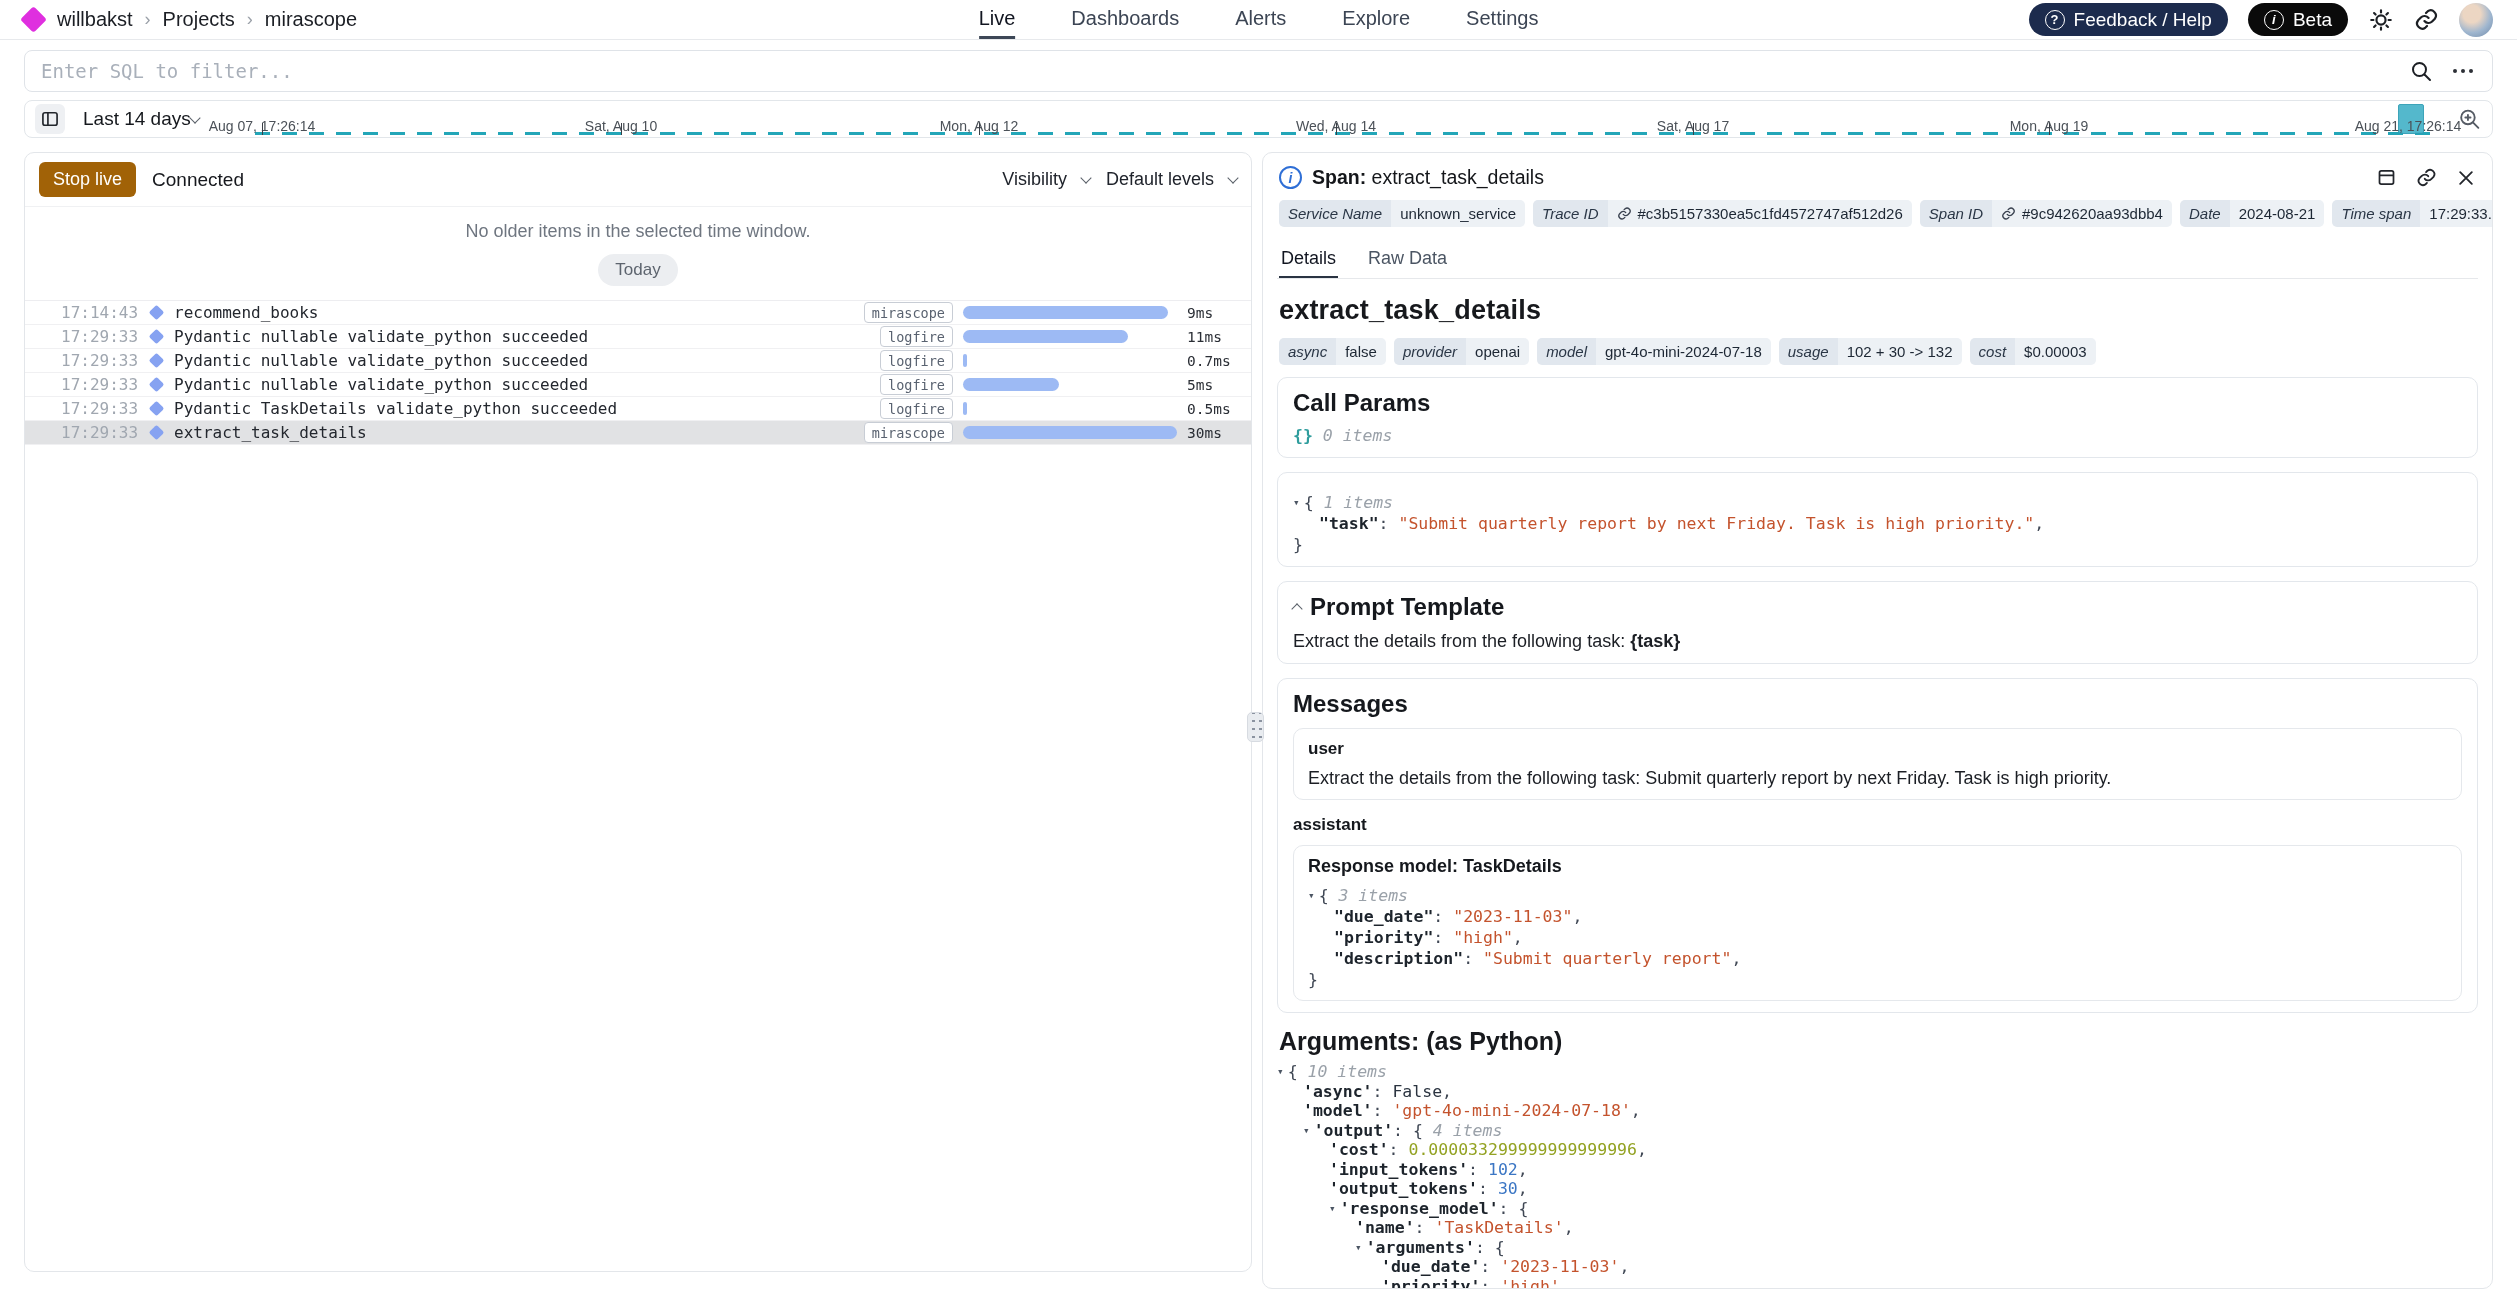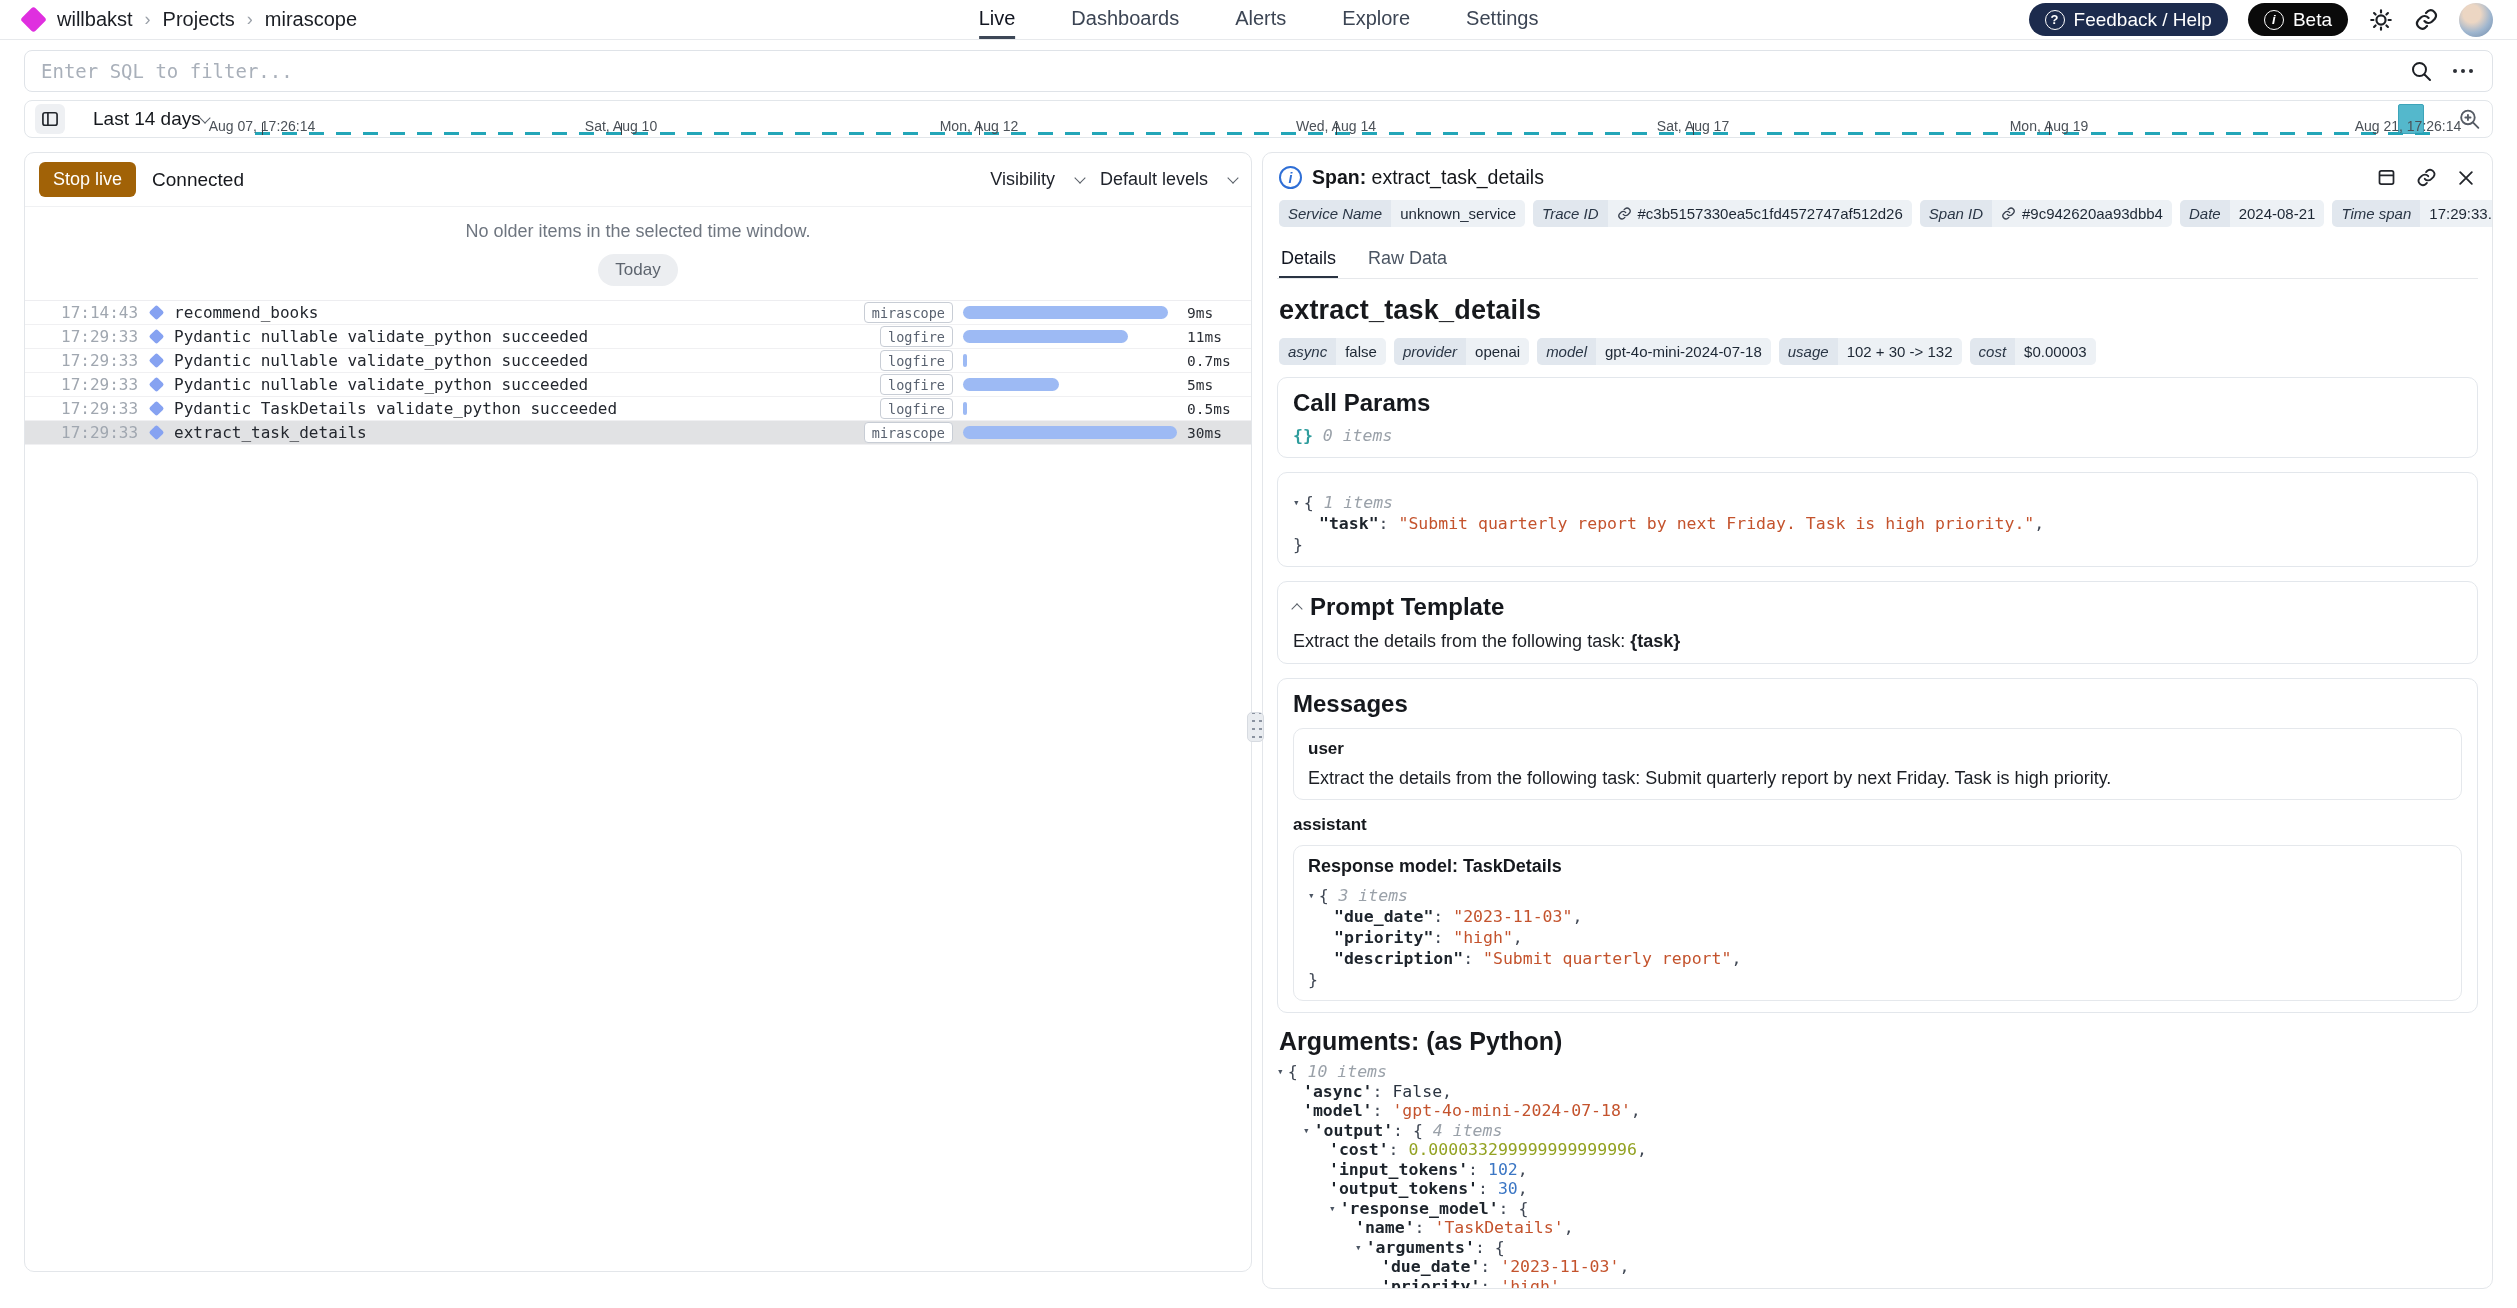--- a/index.html
+++ b/index.html
@@ -32,21 +32,21 @@
   .sqlbar{margin:10px 24px 0;position:relative}
   .sqlbar input{width:100%;height:42px;border:1px solid #dfe3e8;border-radius:8px;padding:0 100px 0 16px;font-family:"DejaVu Sans Mono",monospace;font-size:19px;color:#333;outline:none;background:#fff}
   .sqlbar input::placeholder{color:#a9b0ba}
   .sql-ics{position:absolute;right:16px;top:0;height:42px;display:flex;align-items:center;gap:20px}
   .dots{width:24px;height:6px;position:relative}
   .dots::before{content:"";position:absolute;left:0;top:1px;width:4px;height:4px;border-radius:50%;background:#2c3036;box-shadow:8px 0 0 #2c3036,16px 0 0 #2c3036}
 
   
   .timebar{margin:8px 24px 0;height:38px;border:1px solid #e2e6ea;border-radius:8px;position:relative;display:flex;align-items:center;padding:0 10px;background:#fff}
   .tb-toggle{width:30px;height:30px;background:#eef0f3;border-radius:6px;display:flex;align-items:center;justify-content:center;cursor:pointer}
-  .tb-range{margin-left:28px;display:flex;align-items:center;gap:0;font-size:19px;color:#15181d;cursor:pointer}
+  .tb-range{margin-left:18px;display:flex;align-items:center;gap:0;font-size:19px;color:#15181d;cursor:pointer}
   .cv{width:8px;height:8px;border-right:1.6px solid #5a6069;border-bottom:1.6px solid #5a6069;transform:rotate(45deg);margin-top:-3px}
   .cv.up{transform:rotate(225deg);margin-top:4px}
   .tb-plot{position:absolute;left:210px;right:44px;top:0;bottom:0}
   .tb-dash{position:absolute;left:20px;right:6px;bottom:2px;height:3px;background:repeating-linear-gradient(90deg,#23a6b8 0 15px,transparent 15px 27px)}
   .tick{position:absolute;top:17px;transform:translateX(-50%);font-size:14px;color:#4b5158;white-space:nowrap}
   .tick-line{position:absolute;top:22px;height:12px;width:1px;background:#3a3f46}
   .tb-sel{position:absolute;top:3px;bottom:3px;background:#46b2c8;border:1px solid #2d9db4;border-radius:2px;opacity:.92}
   .tb-zoom{position:absolute;right:10px;top:50%;transform:translateY(-50%);cursor:pointer}
 
   
@@ -54,21 +54,21 @@
   .panel-left{left:24px;width:1228px;height:1120px}
   .panel-right{left:1262px;right:24px;height:1137px;padding:0 14px}
   .grip{position:absolute;left:1247px;top:712px;width:17px;height:30px;background:#e9ecf0;border:1px solid #d7dbe1;border-radius:5px;z-index:5;cursor:col-resize;
         background-image:radial-gradient(circle,#8b93a0 1.3px,transparent 1.5px);background-size:7px 8px;background-position:2px 4px;background-repeat:repeat}
 
   
   .lp-head{display:flex;align-items:center;gap:16px;padding:9px 14px;border-bottom:1px solid #f0f1f3}
   .btn-stop{background:#a16207;color:#fff;font-size:18px;padding:7px 14px;border-radius:6px;border:none;cursor:pointer;font-family:inherit}
   .lp-conn{font-size:19px;color:#16181d}
   .lp-sp{flex:1}
-  .lp-dd{display:flex;align-items:center;gap:21px;font-size:18px;color:#20242c;cursor:pointer}
+  .lp-dd{display:flex;align-items:center;gap:15px;font-size:18px;color:#20242c;cursor:pointer}
   .lp-empty{text-align:center;color:#6f7680;font-size:18px;margin-top:14px}
   .lp-today-wrap{display:flex;justify-content:center;margin:12px 0 14px}
   .lp-today{background:#eceef1;border-radius:999px;padding:6px 17px;font-size:17px;color:#5d646e;cursor:pointer}
   .rows{border-top:1px solid #ededf0}
   .row{display:flex;align-items:center;height:24px;border-bottom:1px solid #f0f0f2;padding:0 12px 0 36px;font-family:"DejaVu Sans Mono",monospace;cursor:pointer}
   .row.selected{background:#e1e2e4}
   .r-time{color:#a0a7b0;font-size:16px;width:88px;flex:none}
   .r-dia{width:11px;height:11px;background:#86a2f1;border-radius:2px;transform:rotate(45deg);margin:0 12px 0 2px;flex:none}
   .r-name{color:#23272e;font-size:16px;flex:1;white-space:nowrap;overflow:hidden}
   .r-tag{border:1px solid #c8cdd5;border-radius:4px;color:#596270;font-size:13.5px;padding:1.5px 7px;margin-right:10px;flex:none;background:#fff}

